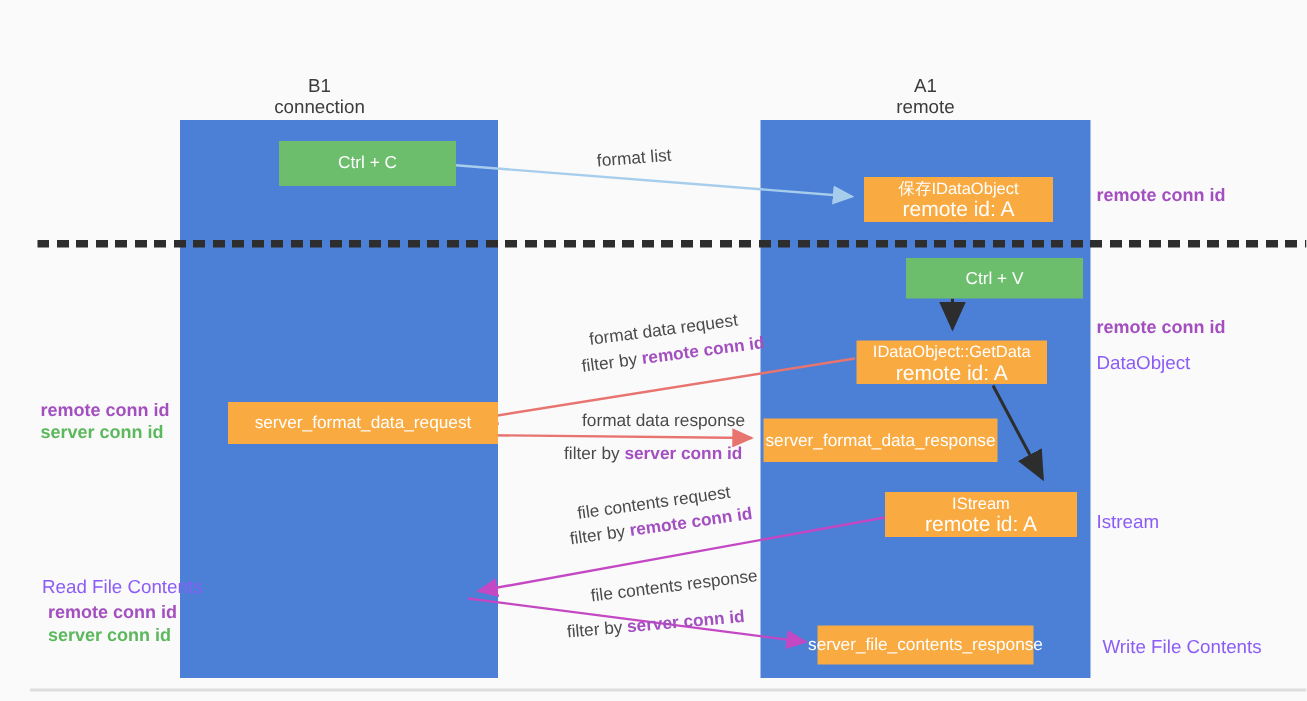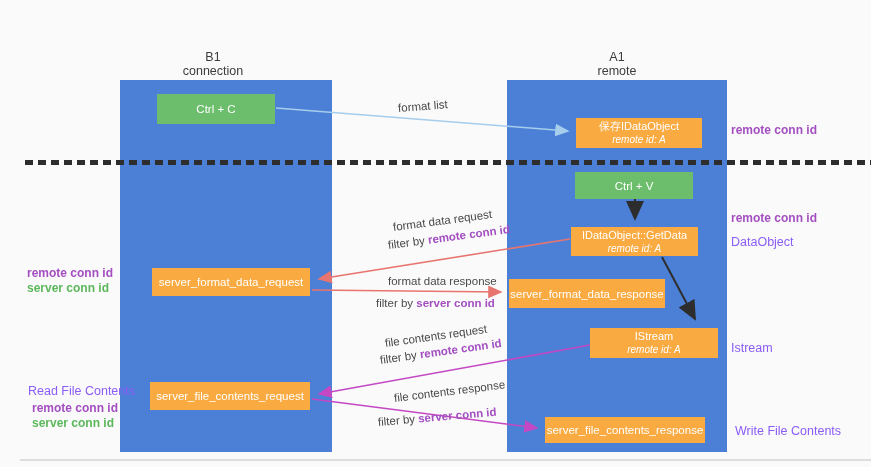--- a/index.html
+++ b/index.html
@@ -16,35 +16,35 @@
 
   .column { position:absolute; top:80px; height:372px; background:#4b80d6; }
   .column.left  { left:120px; width:212px; }
   .column.right { left:507px; width:220px; }
 
   .dashed-line { position:absolute; left:25px; top:160px; width:846px; height:5px;
     background:repeating-linear-gradient(to right, #2d2d2d 0 8px, transparent 8px 13px); }
 
   .box { position:absolute; display:flex; flex-direction:column; justify-content:center;
          align-items:center; color:#ffffff; text-align:center; }
-  .box.green  { background:#6cbe6c; }
+  .box.green  { background:#6cbe6c;margin-left:29px; }
   .box.orange { background:#f9aa41; }
   .box .l1 { font-size:11px; line-height:13px; }
-  .box .l2 { font-size:10px; line-height:13px;font-style:italic; }
+  .box .l2 { font-size:14px; line-height:13px; }
   .box .single { font-size:11.5px; }
 
   #box-ctrl-c   { left:157px; top:94px;  width:118px; height:30px; }
   #box-save     { left:576px; top:118px; width:126px; height:30px; }
   #box-ctrl-v   { left:575px; top:172px; width:118px; height:27px; }
   #box-getdata  { left:571px; top:227px; width:127px; height:29px; }
-  #box-freq     { left:152px; top:268px; width:158px; height:28px; }
+  #box-freq     { left:152px; top:268px; width:180px; height:28px; }
   #box-fresp    { left:509px; top:279px; width:156px; height:29px; }
   #box-istream  { left:590px; top:328px; width:128px; height:30px; }
   #box-fileq    { left:150px; top:382px; width:160px; height:28px; }
-  #box-filer    { left:545px; top:417px; width:160px; height:26px;text-align:right; }
+  #box-filer    { left:545px; top:417px; width:144px; height:26px;text-align:right; }
 
   svg.arrows { position:absolute; left:0; top:0; width:871px; height:467px; pointer-events:none; }
 
   .lbl { position:absolute; white-space:nowrap; font-size:11.5px; color:#4a4a4a;
          transform-origin:left center; }
   .lbl b.purple { color:#a34fc0; font-weight:bold; }
 
   #lbl-format-list   { left:398px; top:102px; transform:rotate(-4.5deg); }
   #lbl-fdr           { left:393px; top:221px; transform:rotate(-7.5deg); }
   #lbl-fdr-filter    { left:388px; top:239px; transform:rotate(-7.5deg); }
@@ -142,23 +142,20 @@
 
   <div id="box-fresp" class="box orange">
     <div class="single">server_format_data_response</div>
   </div>
 
   <div id="box-istream" class="box orange">
     <div class="l1">IStream</div>
     <div class="l2">remote id: A</div>
   </div>
 
-  <div id="box-fileq" class="box orange">
-    <div class="single">server_file_contents_request</div>
-  </div>
 
   <div id="box-filer" class="box orange">
     <div class="single">server_file_contents_response</div>
   </div>
 
   <div id="lbl-format-list" class="lbl">format list</div>
 
   <div id="lbl-fdr" class="lbl">format data request</div>
   <div id="lbl-fdr-filter" class="lbl">
     <span>filter by </span><b class="purple">remote conn id</b>

